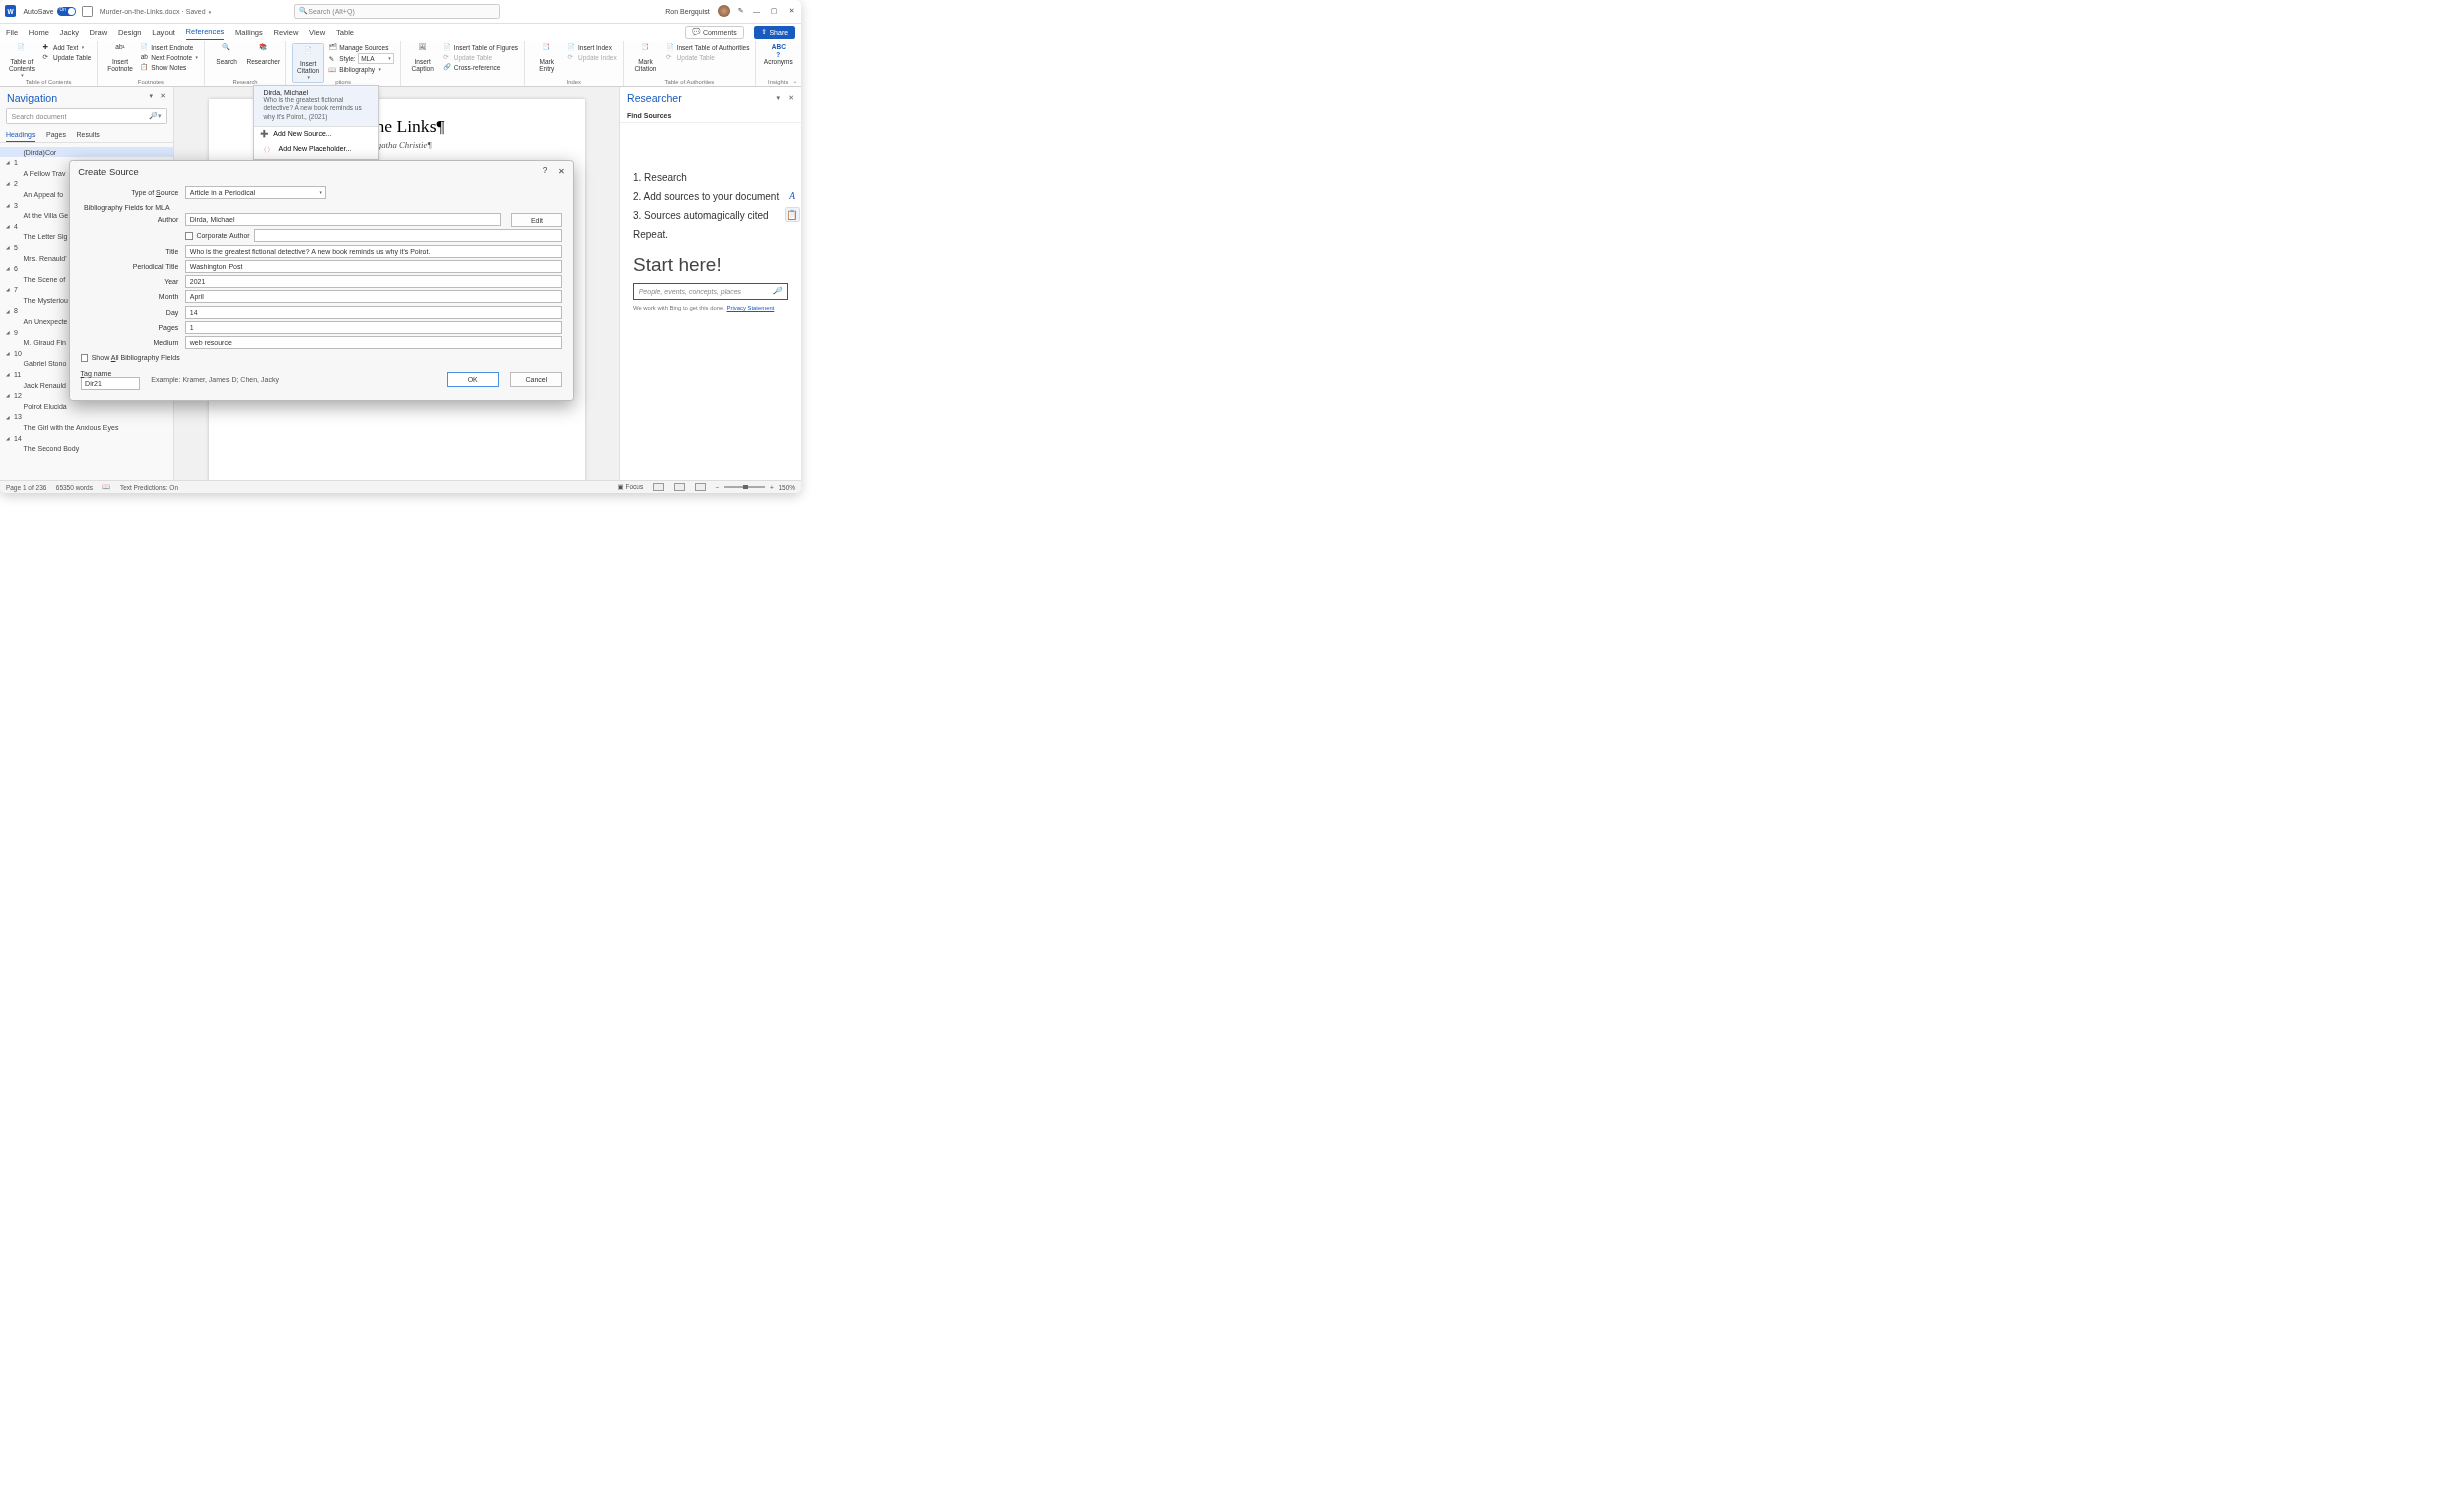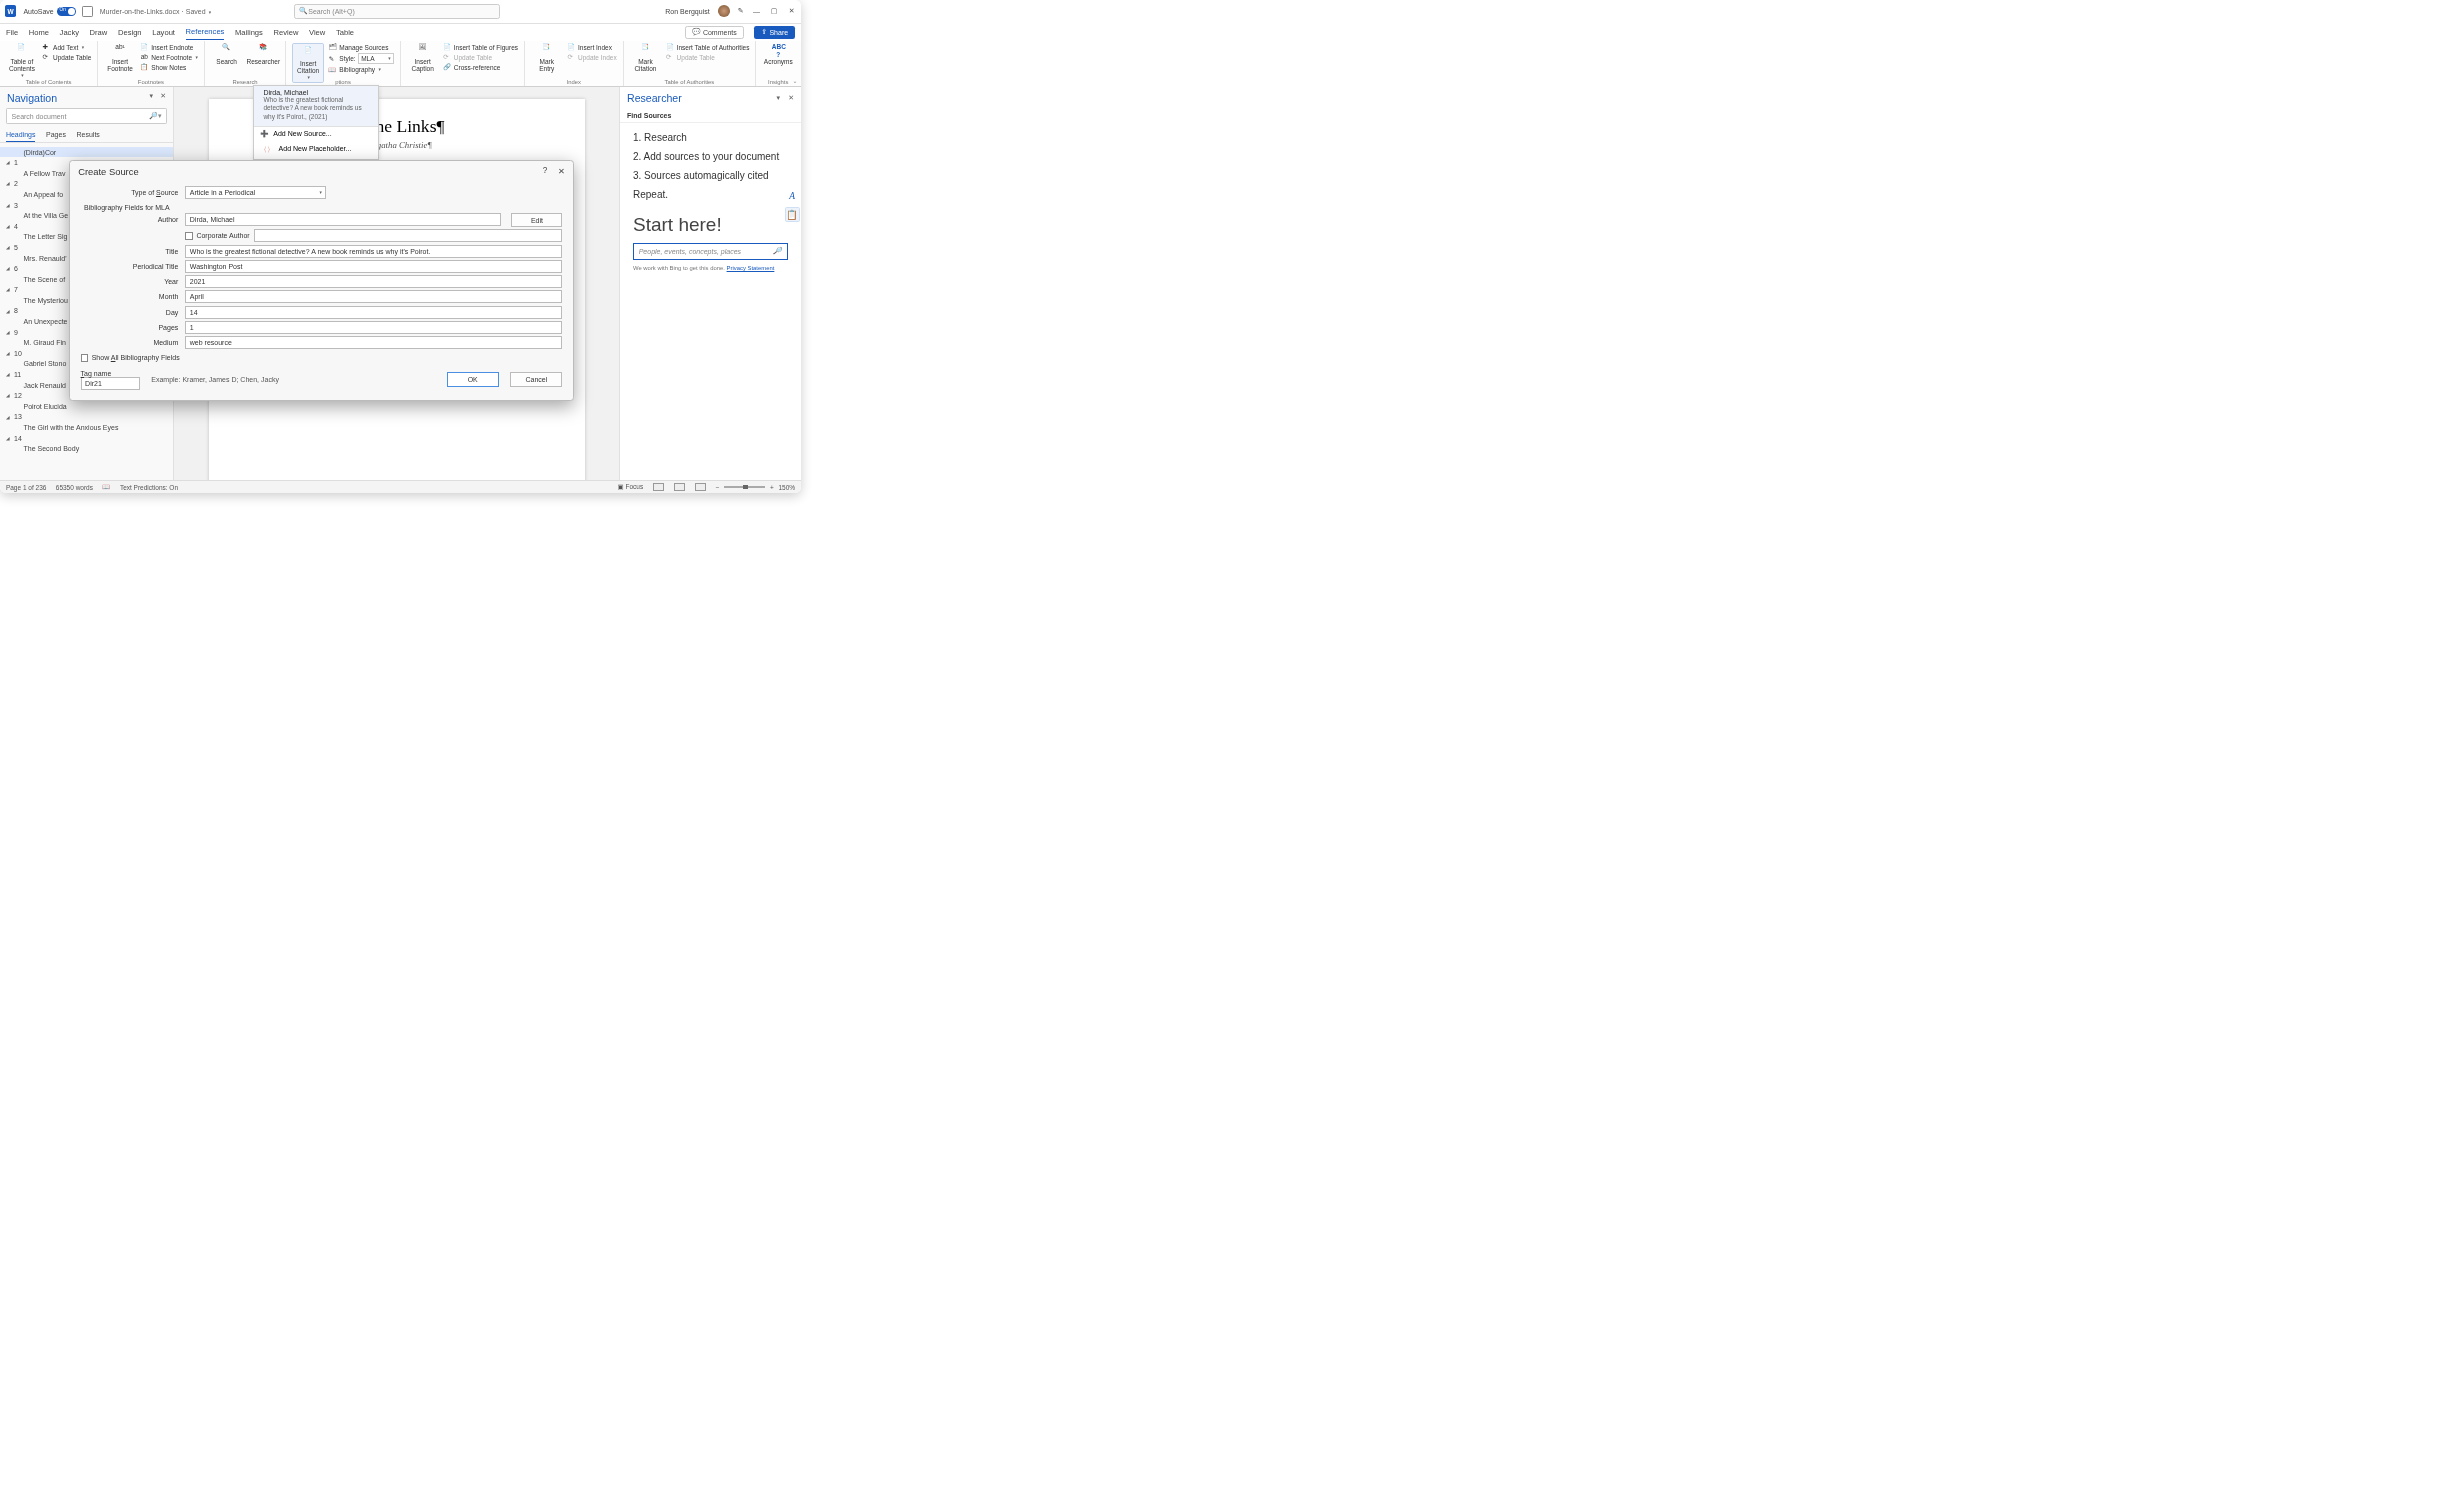--- a/index.html
+++ b/index.html
@@ -62,21 +62,21 @@
   .doclist .row.sub{padding-left:23.5px;}
   
   .docarea{flex:1;background:#f1f1f1;position:relative;overflow:hidden;}
   .page{background:#fff;margin:11.7px auto 0;width:376px;height:470px;box-shadow:0 0 3.5px rgba(0,0,0,.2);padding:17.6px 29px;}
   .page h1{font-family:"Georgia",serif;font-size:17.6px;font-weight:normal;text-align:center;}
   .page .by{text-align:center;font-family:"Georgia",serif;font-style:italic;font-size:8.8px;color:#555;margin-top:2.3px;}
   
   .respane{width:182px;border-left:0.6px solid #e0e0e0;background:#fff;display:flex;flex-direction:column;}
   .respane .hdr{display:flex;align-items:center;justify-content:space-between;padding:4.7px 7px;font-size:10.6px;color:#185abd;}
   .respane .sub{padding:3.5px 7px;font-size:7px;font-weight:600;color:#333;border-bottom:0.6px solid #eee;}
-  .respane .steps{padding:8.2px 13px;font-size:10px;color:#333;display:flex;flex-direction:column;gap:8.2px;font-weight:300;}
+  .respane .steps{padding:8.2px 13px;font-size:10px;color:#333;display:flex;flex-direction:column;gap:8.2px;font-weight:300;margin-top:40px;}
   .respane .starthdr{padding:5.9px 13px 3.5px;font-size:19px;color:#444;font-weight:300;}
   .respane .ressearch{margin:3.5px 13px;height:16.4px;border:1.2px solid #185abd;display:flex;align-items:center;padding:0 4.7px;justify-content:space-between;color:#888;font-style:italic;font-size:7px;}
   .respane .priv{font-size:5.9px;color:#777;padding:2.3px 13px;}
   .respane .priv a{color:#185abd;text-decoration:underline;}
   .respane .sidetools{position:absolute;right:0;top:99px;width:17.6px;display:flex;flex-direction:column;gap:3.5px;align-items:center;padding-top:2.3px;}
   .respane .sidetools .tbtn{width:15.3px;height:15.3px;display:flex;align-items:center;justify-content:center;border:0.6px solid transparent;border-radius:1.8px;color:#185abd;}
   .respane .sidetools .tbtn.active{background:#eef3fb;border-color:#cfe0f5;}
   
   .dialog{position:absolute;left:69px;top:160px;width:505px;height:241px;background:#f7f7f7;border:0.6px solid #bbb;border-radius:3.5px;box-shadow:0 5.9px 17.6px rgba(0,0,0,.35);z-index:20;font-size:7px;color:#333;padding:0;}
   .dialog .dhdr{display:flex;align-items:center;justify-content:space-between;padding:4.7px 8.2px;font-size:9.4px;}

